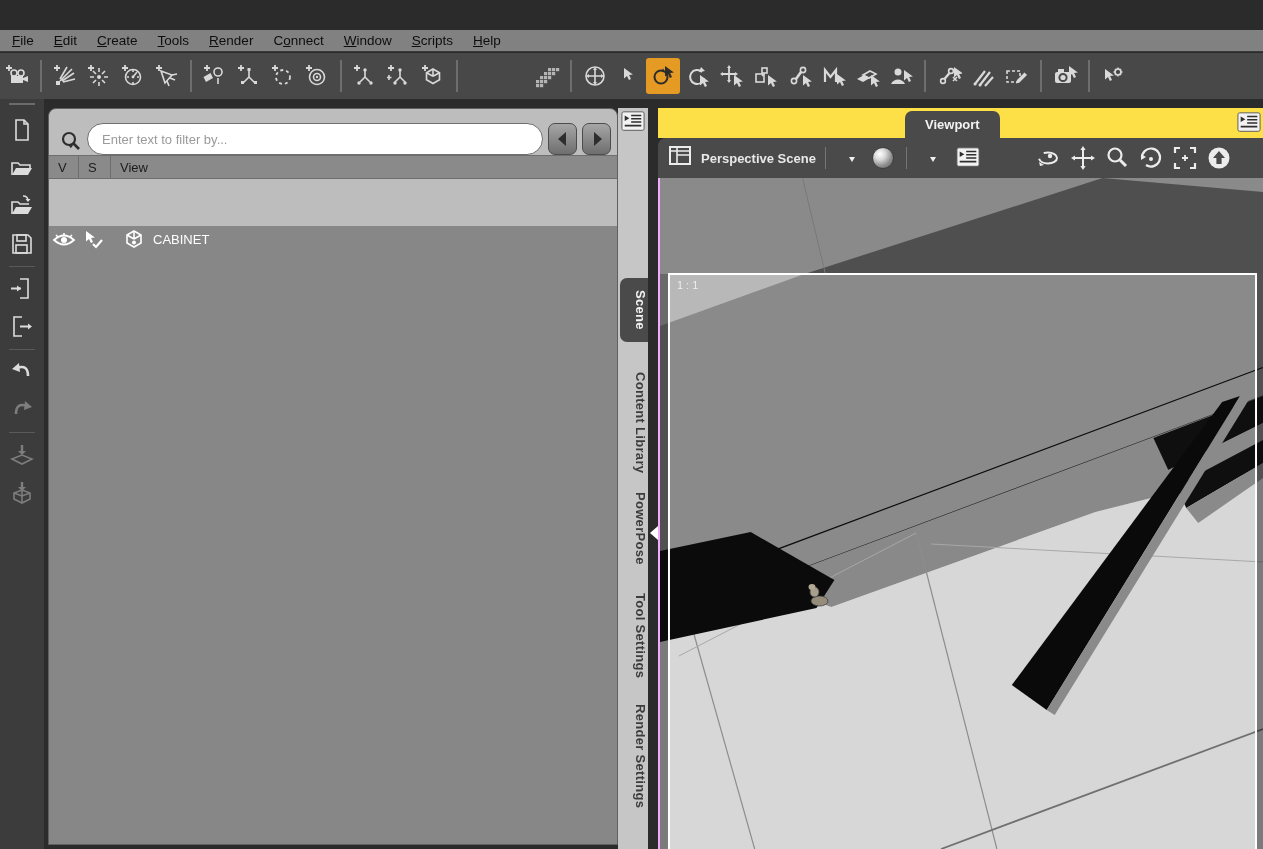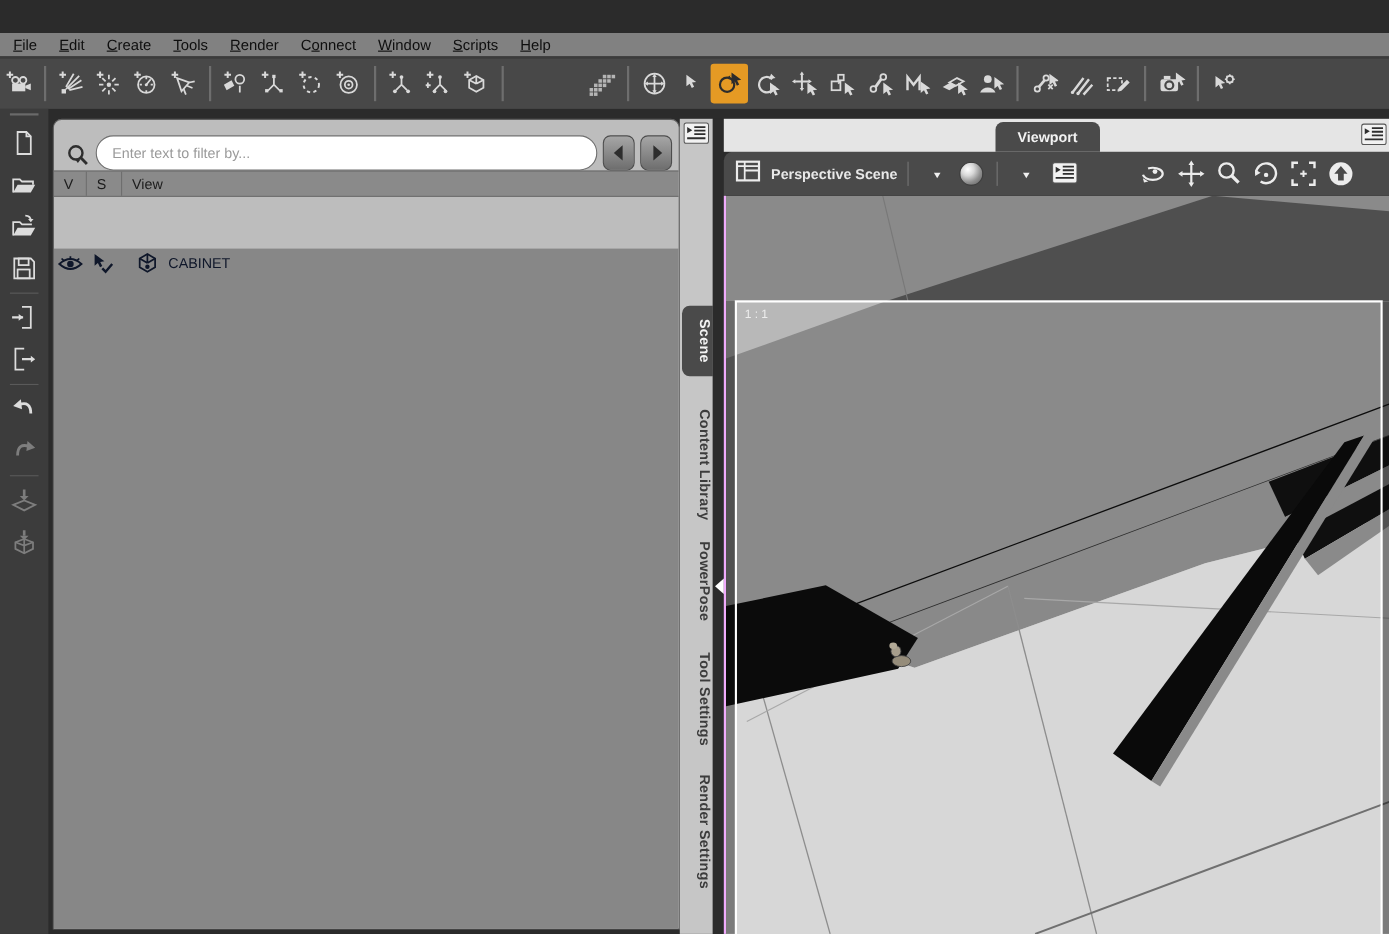--- a/index.html
+++ b/index.html
@@ -48,40 +48,40 @@
   .search-input::placeholder { color:#9a9a9a; }
   .nav-btn { width:29px; height:32px; margin-left:5px; border:1px solid #4c4c4c; border-radius:7px;
     background:linear-gradient(#a6a6a6,#6e6e6e); display:flex; align-items:center; justify-content:center;
     color:#2d2d2d; }
   .tree-header { height:24px; background:#8a8a8a; border-top:1px solid #6e6e6e; border-bottom:1px solid #6e6e6e;
     display:flex; align-items:center; font-size:13px; color:#1c1c1c; }
   .th-cell { padding-left:9px; }
   .th-v { width:29px; } .th-s { width:31px; }
   .th-div { width:1px; height:100%; background:#6e6e6e; }
   .tree { position:absolute; left:0; right:0; top:117px; bottom:0; background:#878787; }
-  .tree-row { height:27px; display:flex; align-items:center; color:#0f172a; }
+  .tree-row { height:27px; display:flex; align-items:center; color:#ffffff; }
   .tr-ico { width:29px; display:flex; justify-content:center; }
   .node-ico { margin-left:14px; margin-right:6px; display:flex; }
   .node-label { font-size:13px; }
 
   
   .tabstrip { position:absolute; left:618px; top:108px; width:30px; bottom:0; background:#c6c6c6; }
   .panelmenu { width:24px; height:22px; margin:3px auto; display:flex; align-items:center; justify-content:center; }
   .dock-tab { position:absolute; left:2px; width:28px; writing-mode:vertical-rl; font-size:13px;
     font-weight:bold; color:#3c3c3c; padding:12px 0; text-align:center; border-radius:7px 0 0 7px;
     letter-spacing:.3px; }
   .dock-tab.active { background:#4a4a4a; color:#f2f2f2; }
 
   .dock-gap { position:absolute; left:648px; top:108px; width:10px; bottom:0; background:#2b2b2b; }
   .split-arrow { position:absolute; left:650px; top:526px; width:0; height:0;
     border-top:7px solid transparent; border-bottom:7px solid transparent; border-right:8px solid #fff; }
 
   
   .viewport { position:absolute; left:658px; top:108px; right:0; bottom:0; }
-  .vp-tabrow { height:30px; background:#e5e5e5; position:relative; }
+  .vp-tabrow { height:30px; background:#fde047; position:relative; }
   .vp-tab { position:absolute; left:247px; bottom:0; height:27px; background:#4a4a4a; color:#f2f2f2;
     font-size:13px; font-weight:bold; border-radius:7px 7px 0 0; padding:0 20px; display:flex; align-items:center; }
   .vp-menu { position:absolute; right:2px; top:1px; }
   .vp-toolbar { height:40px; background:#4a4a4a; border-radius:8px 0 0 0; display:flex; align-items:center;
     color:#ececec; padding:0 10px; }
   .vp-camlabel { font-size:13px; font-weight:bold; color:#e8e8e8; margin-left:7px; }
   .vp-sep { width:1px; height:22px; background:#757575; margin:0 9px; }
   .vp-dd { color:#f0f0f0; font-size:10px; margin:0 4px; }
   .sphere { width:22px; height:22px; border-radius:50%;
     background:radial-gradient(circle at 34% 30%, #ffffff 0%, #d8d8d8 30%, #8f8f8f 62%, #585858 100%);

